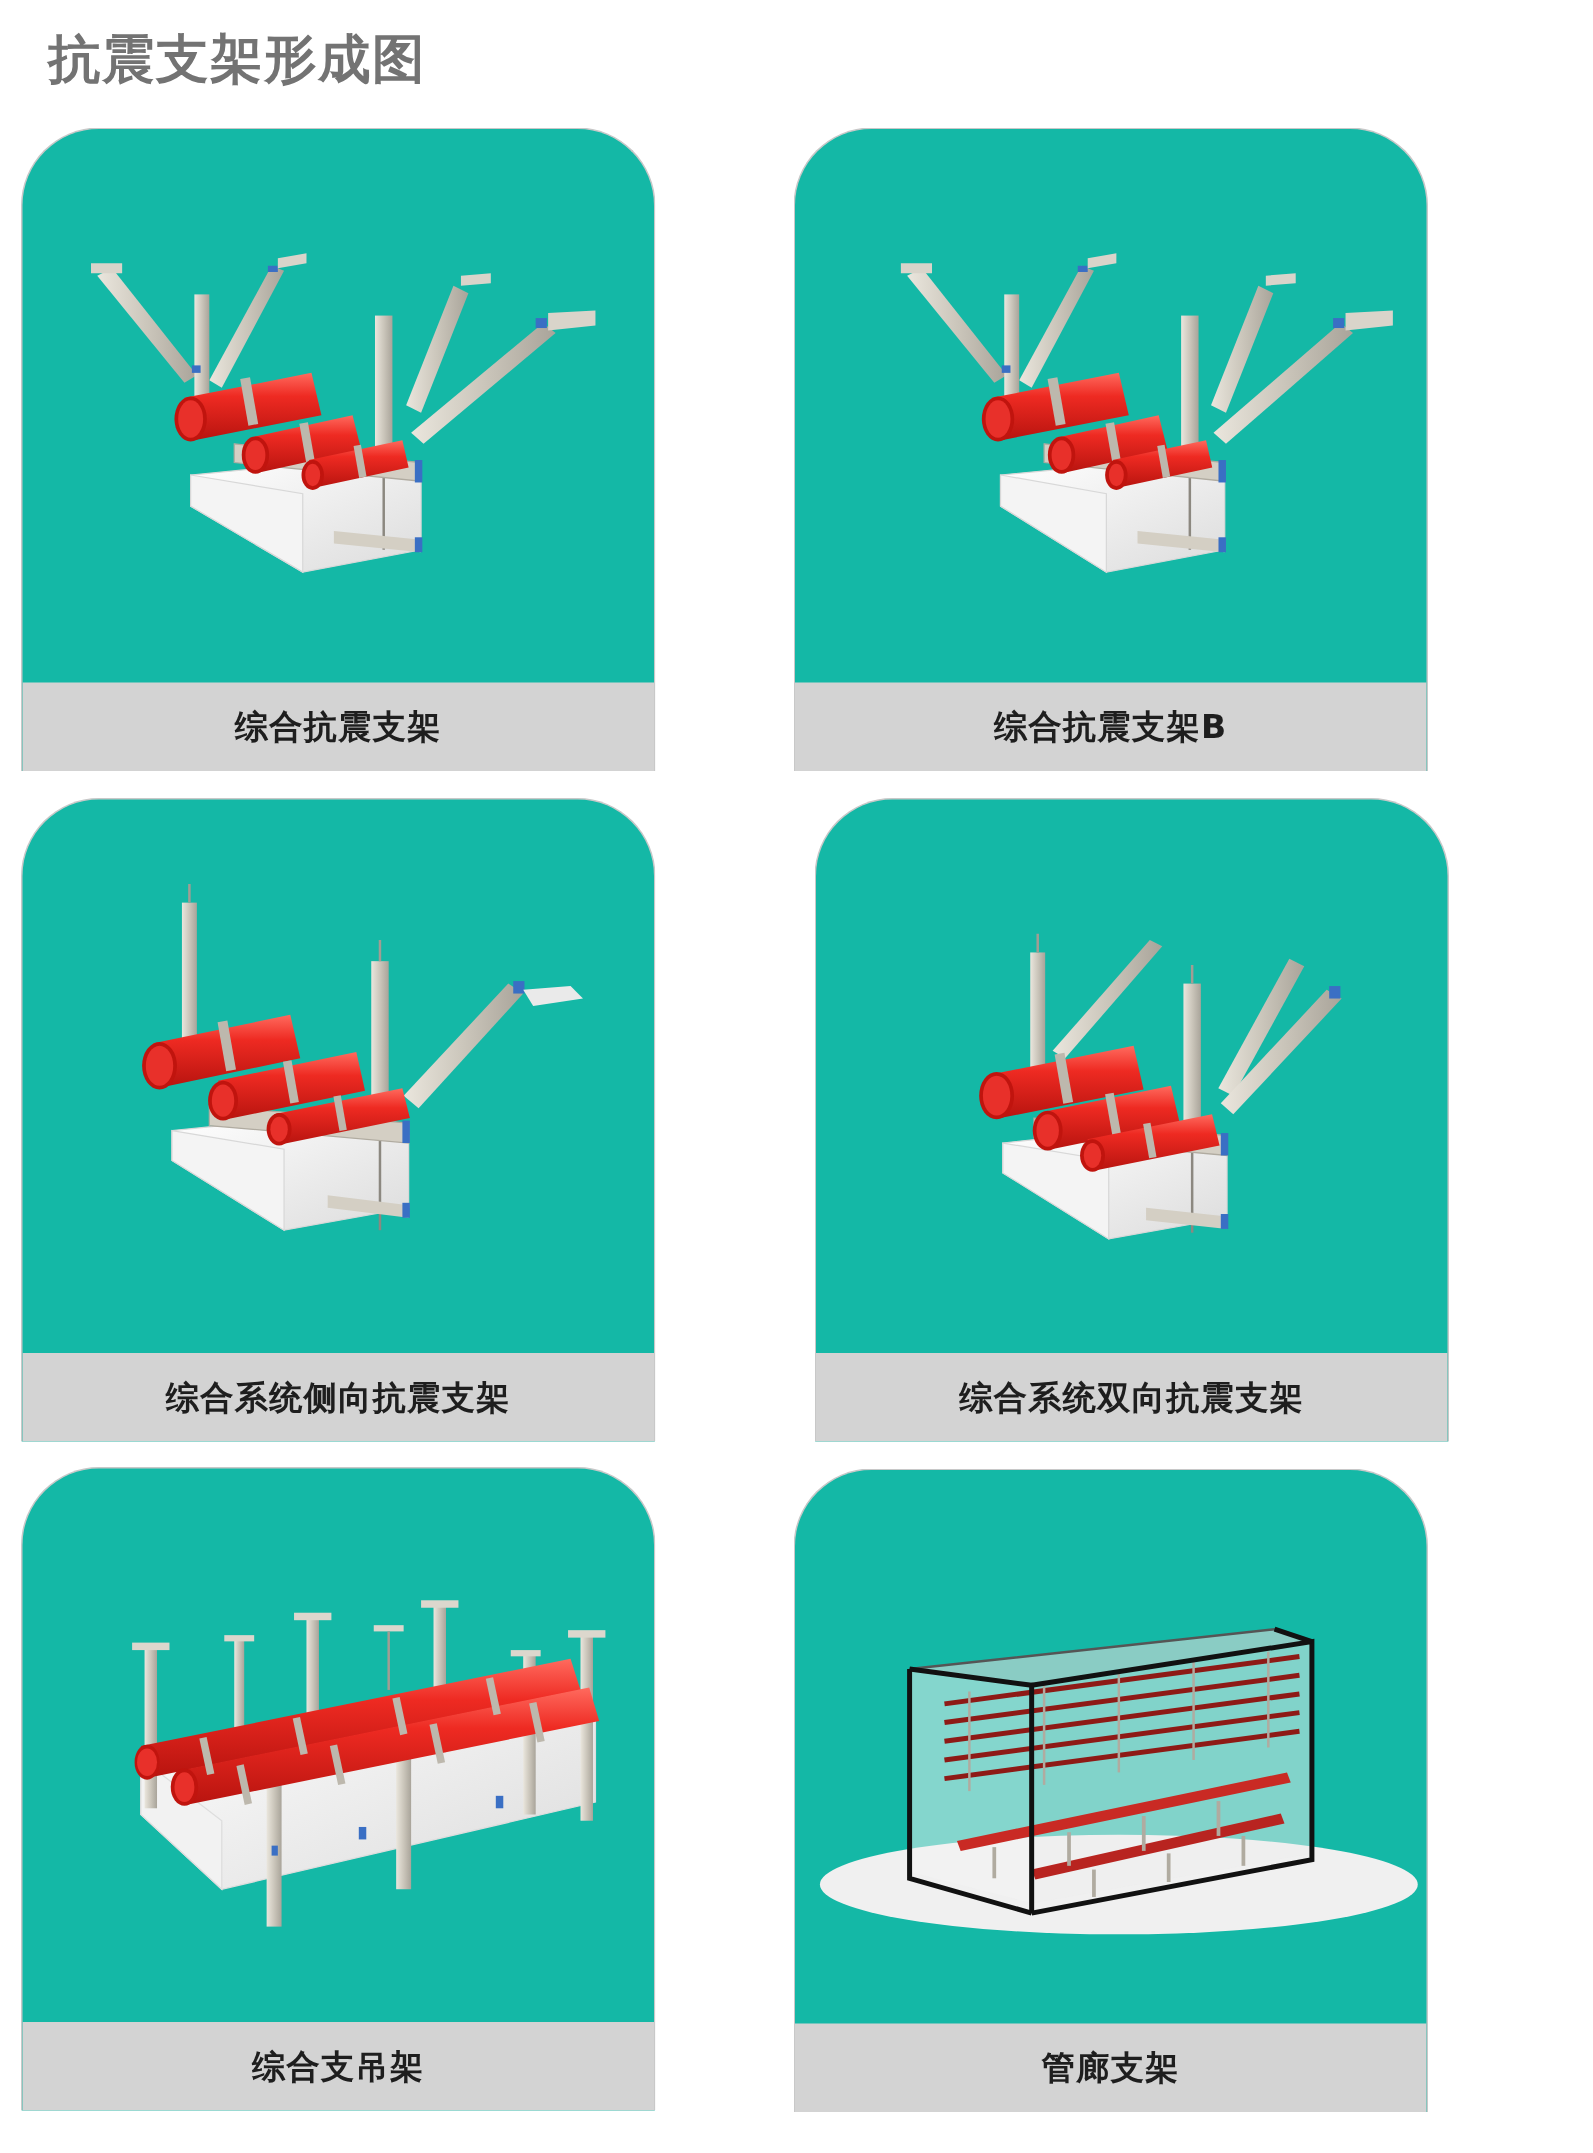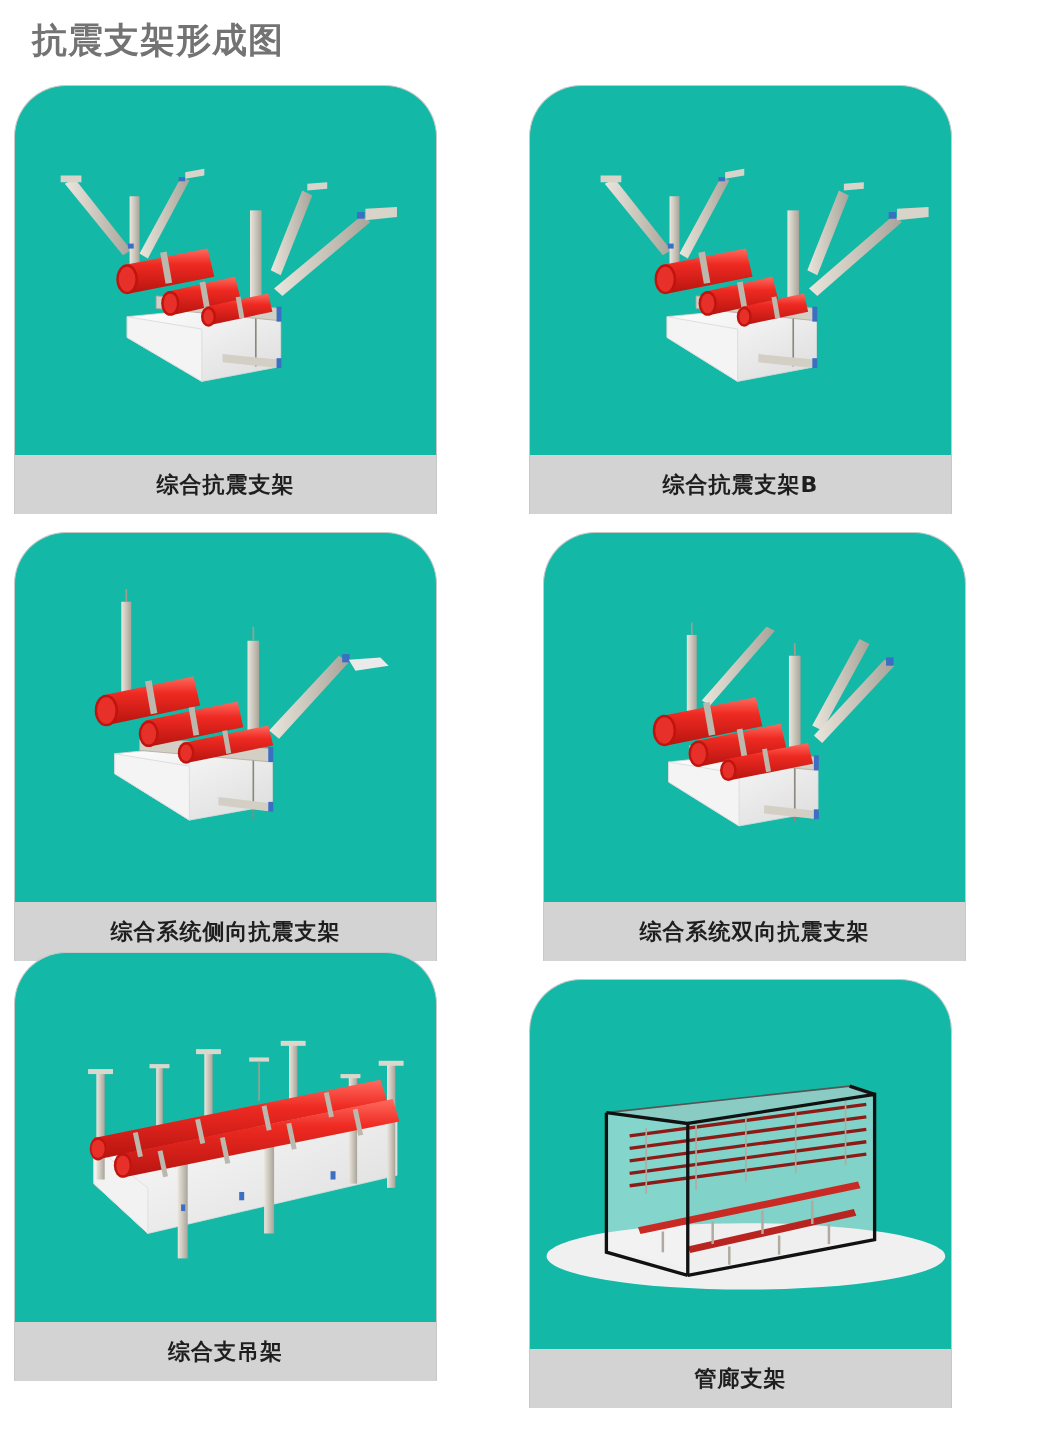--- a/index.html
+++ b/index.html
@@ -12,21 +12,21 @@
           border-top-left-radius:52px; border-top-right-radius:52px;
           background:#14b8a6; overflow:hidden; }
   .card .art { position:absolute; left:0; top:0; width:100%; height:370px; }
   .card .label-bar { position:absolute; left:0; right:0; bottom:0; height:59px;
           background:#d3d3d3; display:flex; align-items:center; justify-content:center; }
   .card .label { font-size:22px; font-weight:bold; color:#1e1e1e; letter-spacing:1px; }
   .c1 { left:14px;  top:85px; }
   .c2 { left:529px; top:85px; }
   .c3 { left:14px;  top:532px;padding-left:12px; }
   .c4 { left:529px; top:532px;margin-left:14px; }
-  .c5 { left:14px;  top:952px; }
+  .c5 { left:14px;  top:978px; }
   .c6 { left:529px; top:979px;padding-left:12px; }
 </style>
 </head>
 <body>
 
 <h1 class="page-title">抗震支架形成图</h1>
 
 <svg width="0" height="0" style="position:absolute">
   <defs>
     <linearGradient id="pipeGrad" x1="0" y1="0" x2="0" y2="1">

